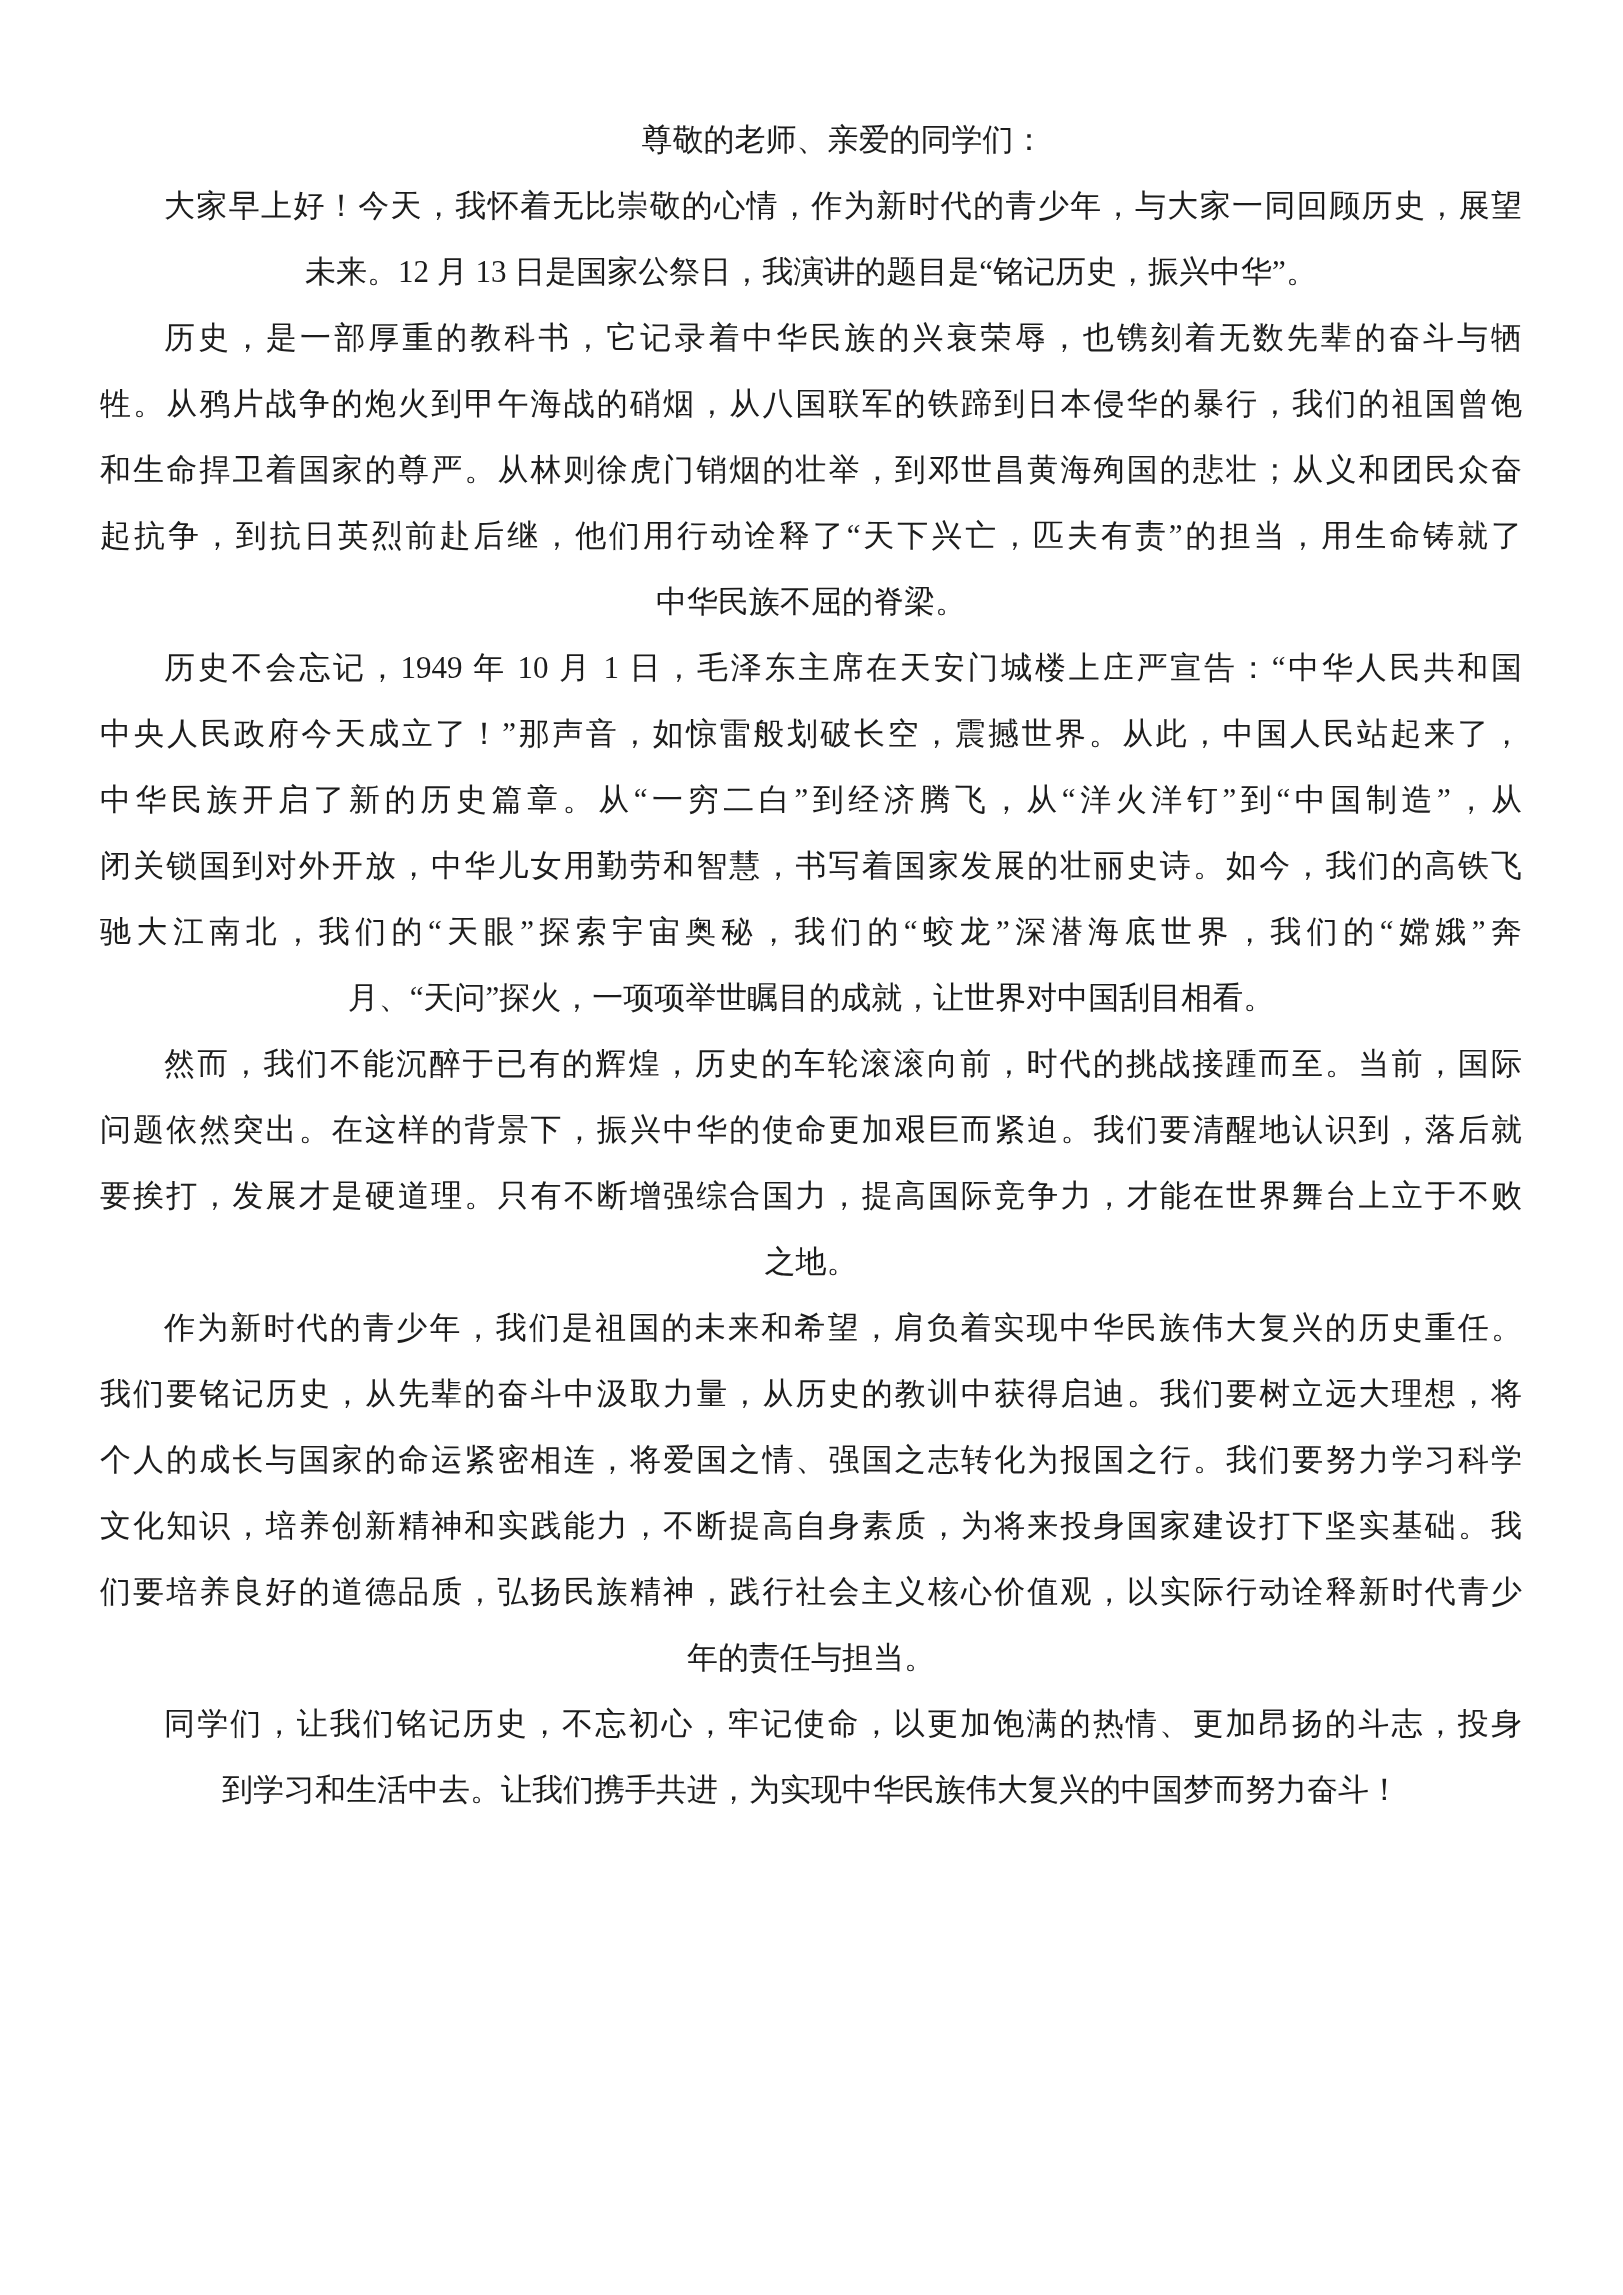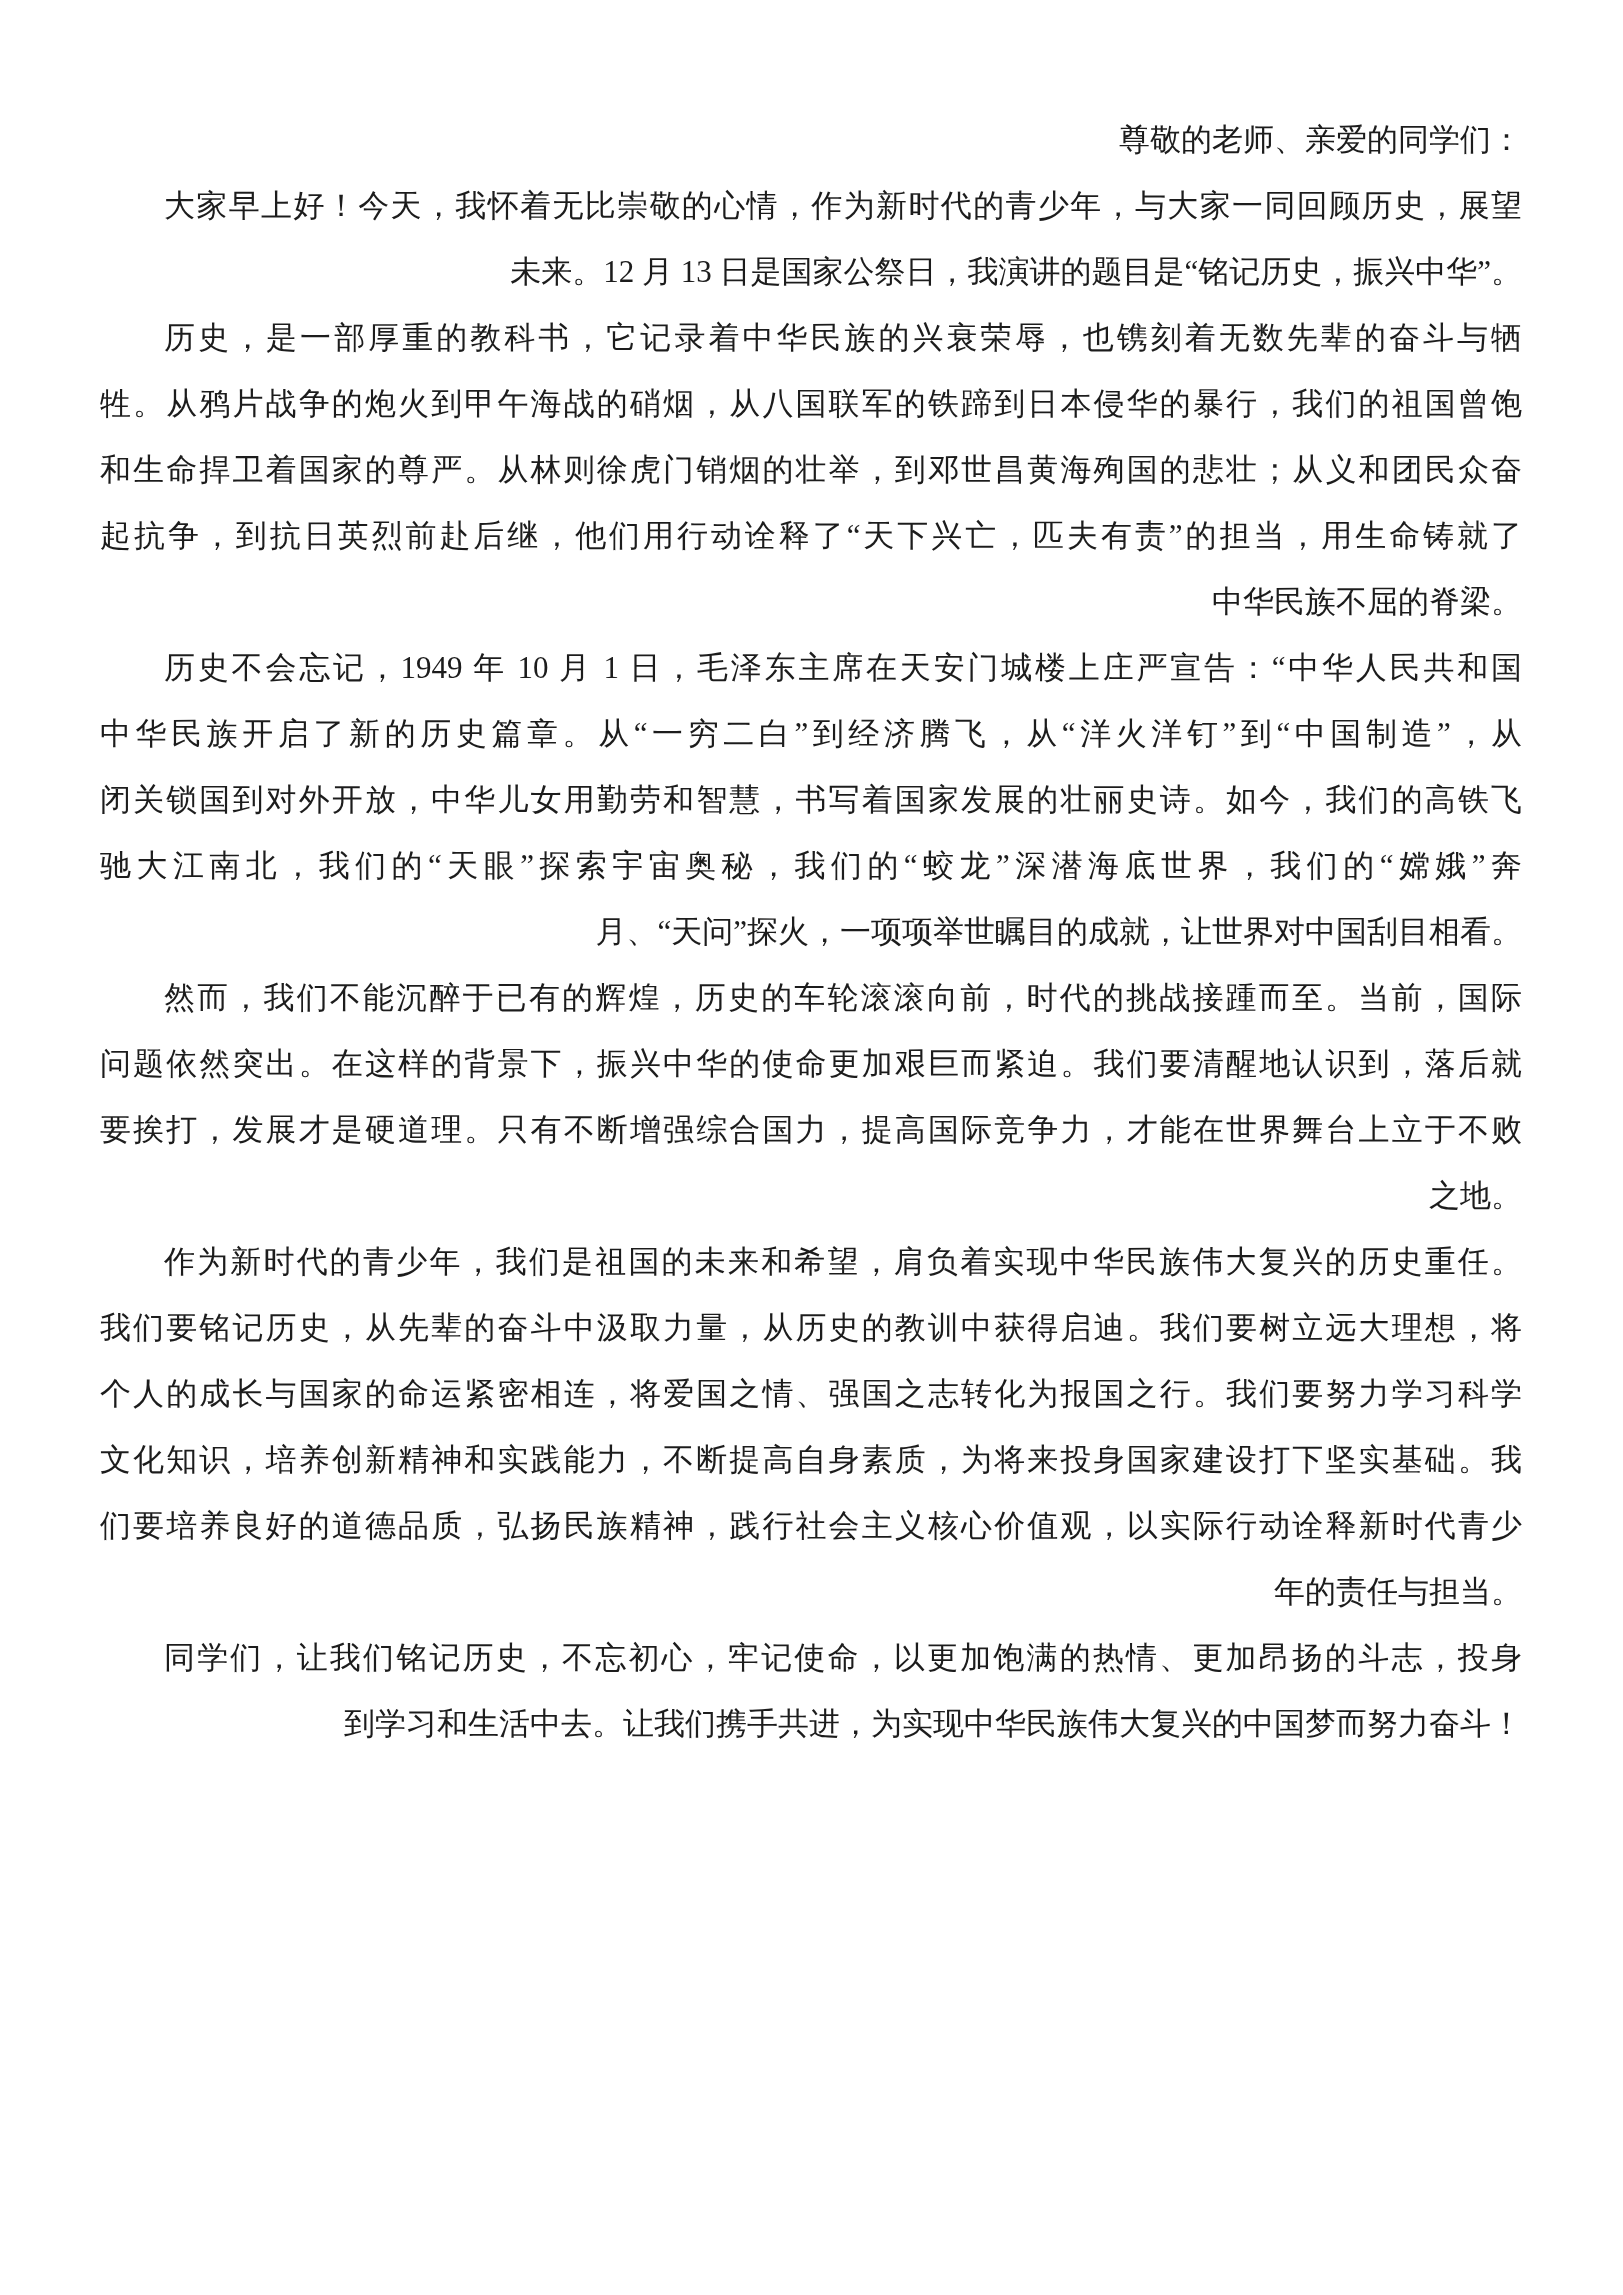--- a/index.html
+++ b/index.html
@@ -24,21 +24,21 @@
     left: 100px;
     top: 107px;
     width: 1422px;
     font-size: 31px;
     line-height: 66px;
     color: #1c1c1c;
     font-weight: 400;
   }
   .line {
     width: 100%;
-    text-align: right;
+    text-align: center;
     text-justify: inter-ideograph;
   }
   .line.indent {
     text-indent: 64px;
   }
   .line.fill {
     text-align: justify;
     text-align-last: justify;
   }
 </style>
@@ -49,20 +49,21 @@
   <div class="text-block" id="lines-container">
       <div class="line indent">尊敬的老师、亲爱的同学们：</div>
       <div class="line indent fill">大家早上好！今天，我怀着无比崇敬的心情，作为新时代的青少年，与大家一同回顾历史，展望</div>
       <div class="line">未来。12 月 13 日是国家公祭日，我演讲的题目是“铭记历史，振兴中华”。</div>
       <div class="line indent fill">历史，是一部厚重的教科书，它记录着中华民族的兴衰荣辱，也镌刻着无数先辈的奋斗与牺</div>
       <div class="line fill">牲。从鸦片战争的炮火到甲午海战的硝烟，从八国联军的铁蹄到日本侵华的暴行，我们的祖国曾饱</div>
       <div class="line fill">和生命捍卫着国家的尊严。从林则徐虎门销烟的壮举，到邓世昌黄海殉国的悲壮；从义和团民众奋</div>
       <div class="line fill">起抗争，到抗日英烈前赴后继，他们用行动诠释了“天下兴亡，匹夫有责”的担当，用生命铸就了</div>
       <div class="line">中华民族不屈的脊梁。</div>
       <div class="line indent fill">历史不会忘记，1949 年 10 月 1 日，毛泽东主席在天安门城楼上庄严宣告：“中华人民共和国</div>
+      <div class="line fill">中央人民政府今天成立了！”那声音，如惊雷般划破长空，震撼世界。从此，中国人民站起来了，</div>
       <div class="line fill">中华民族开启了新的历史篇章。从“一穷二白”到经济腾飞，从“洋火洋钉”到“中国制造”，从</div>
       <div class="line fill">闭关锁国到对外开放，中华儿女用勤劳和智慧，书写着国家发展的壮丽史诗。如今，我们的高铁飞</div>
       <div class="line fill">驰大江南北，我们的“天眼”探索宇宙奥秘，我们的“蛟龙”深潜海底世界，我们的“嫦娥”奔</div>
       <div class="line">月、“天问”探火，一项项举世瞩目的成就，让世界对中国刮目相看。</div>
       <div class="line indent fill">然而，我们不能沉醉于已有的辉煌，历史的车轮滚滚向前，时代的挑战接踵而至。当前，国际</div>
       <div class="line fill">问题依然突出。在这样的背景下，振兴中华的使命更加艰巨而紧迫。我们要清醒地认识到，落后就</div>
       <div class="line fill">要挨打，发展才是硬道理。只有不断增强综合国力，提高国际竞争力，才能在世界舞台上立于不败</div>
       <div class="line">之地。</div>
       <div class="line indent fill">作为新时代的青少年，我们是祖国的未来和希望，肩负着实现中华民族伟大复兴的历史重任。</div>
       <div class="line fill">我们要铭记历史，从先辈的奋斗中汲取力量，从历史的教训中获得启迪。我们要树立远大理想，将</div>

